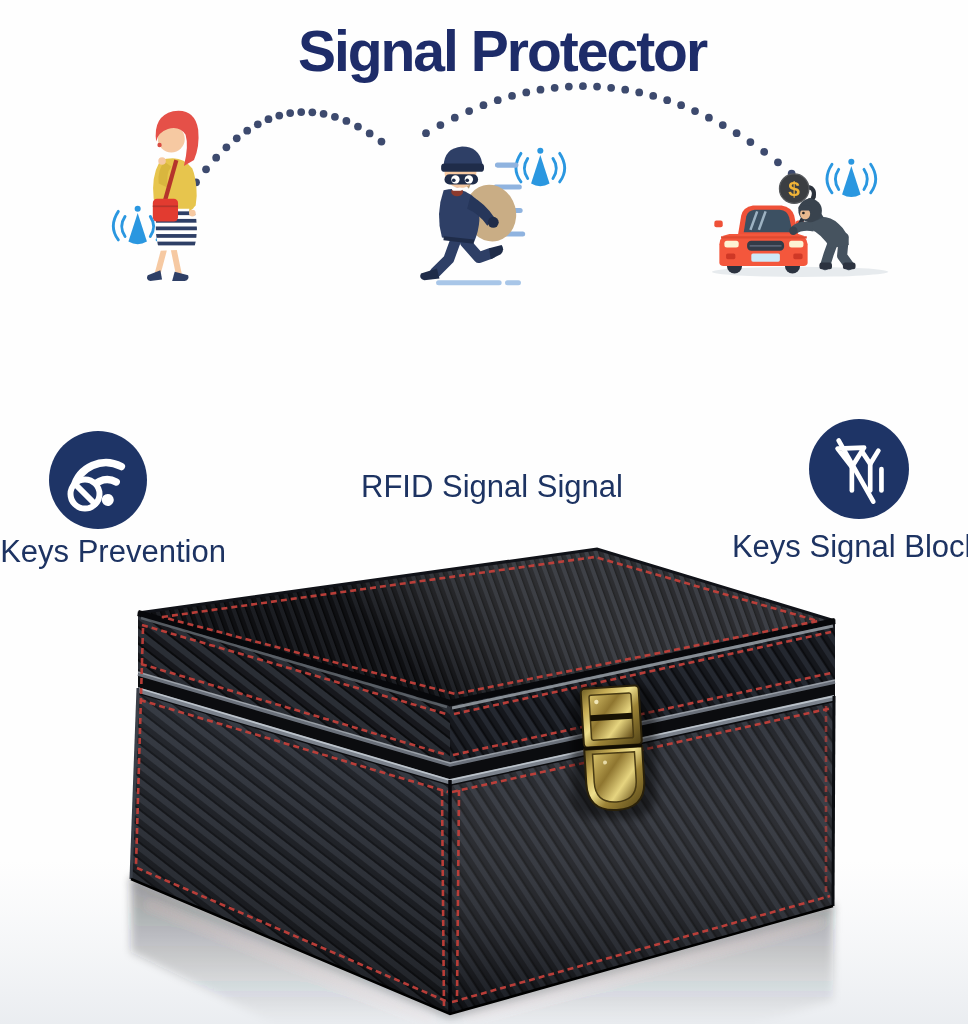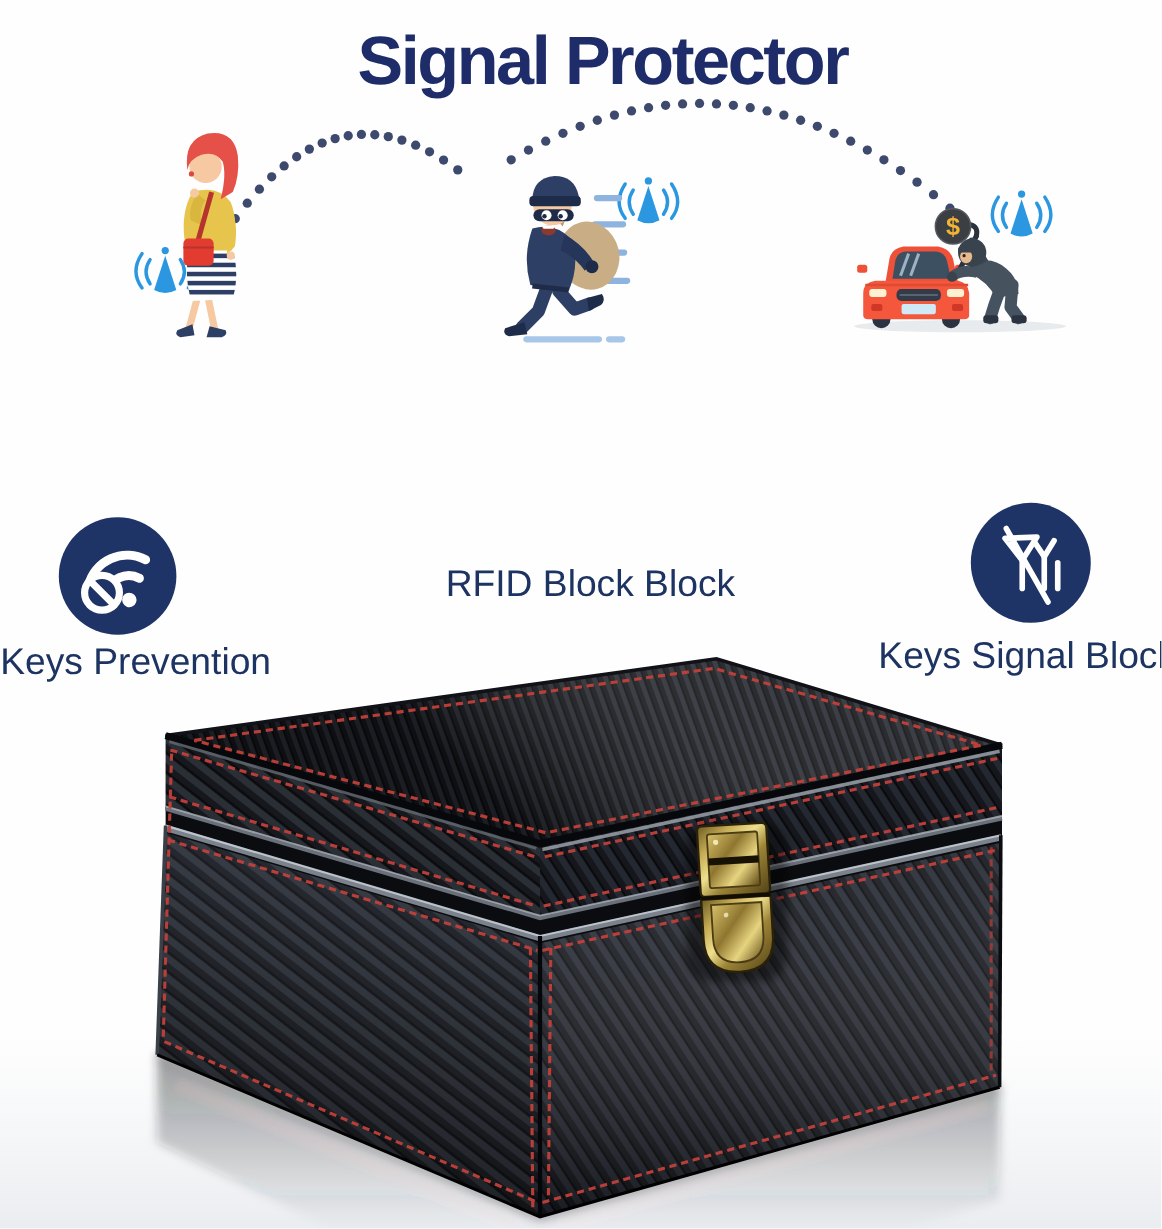--- a/index.html
+++ b/index.html
@@ -201,21 +201,21 @@
         <path d="M24,47 A33,33 0 0 1 76,47" stroke-width="7.5"></path>
         <path d="M35,59 A19,19 0 0 1 65,59" stroke-width="7.5"></path>
         <circle cx="50" cy="72" r="6" fill="#ffffff" stroke="none"></circle>
       </g>
       <circle cx="37" cy="64" r="14.5" fill="#1e3466" stroke="#ffffff" stroke-width="6"></circle>
       <line x1="27" y1="54" x2="47" y2="74" stroke="#ffffff" stroke-width="6" stroke-linecap="round"></line>
     </svg>
   </div>
   <div class="feature-label" style="left:113px;top:534px">Keys Prevention</div>
 
-  <div class="feature-label" style="left:492px;top:469px">RFID Block Block</div>
+  <div class="feature-label" style="left:492px;top:469px">RFID Signal Signal</div>
 
   <div class="abs" style="left:808px;top:418px">
     <svg width="102" height="102" viewBox="0 0 100 100">
       <circle cx="50" cy="50" r="49" fill="#1e3466"></circle>
       <g stroke="#ffffff" fill="none" stroke-width="4.6" stroke-linecap="round" stroke-linejoin="round">
         <path d="M29,30 L55,29 L43,48 Z"></path>
         <line x1="43" y1="48" x2="43" y2="71"></line>
         <path d="M53,33 L61,45 L69,32"></path>
         <line x1="61" y1="45" x2="61" y2="71"></line>
         <line x1="72" y1="50" x2="72" y2="71"></line>

